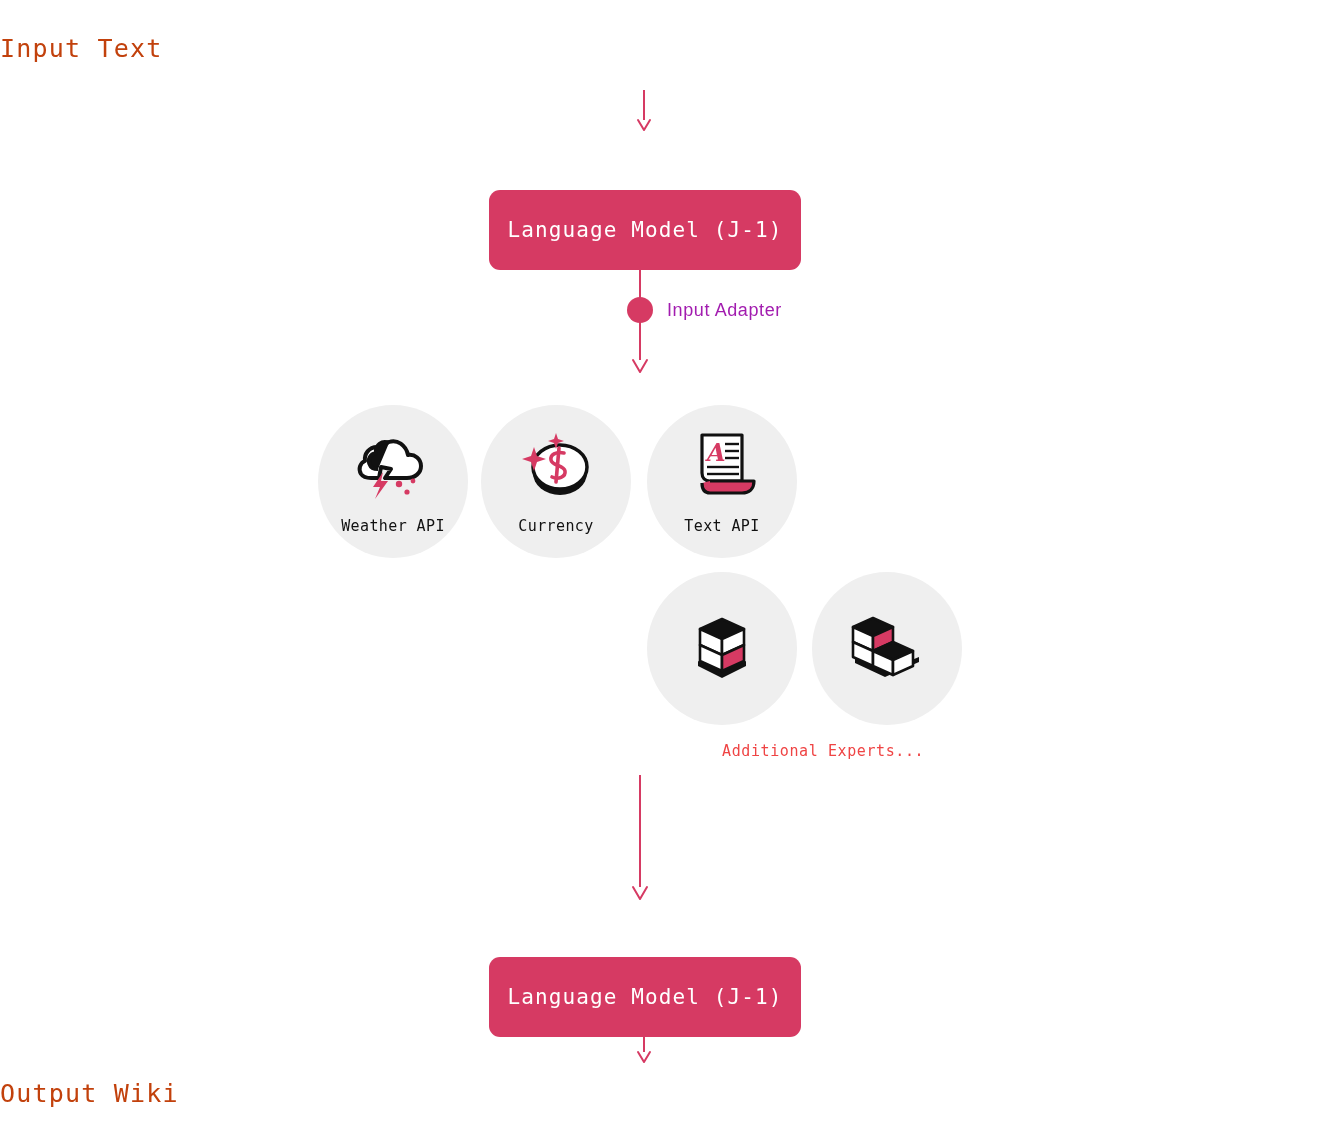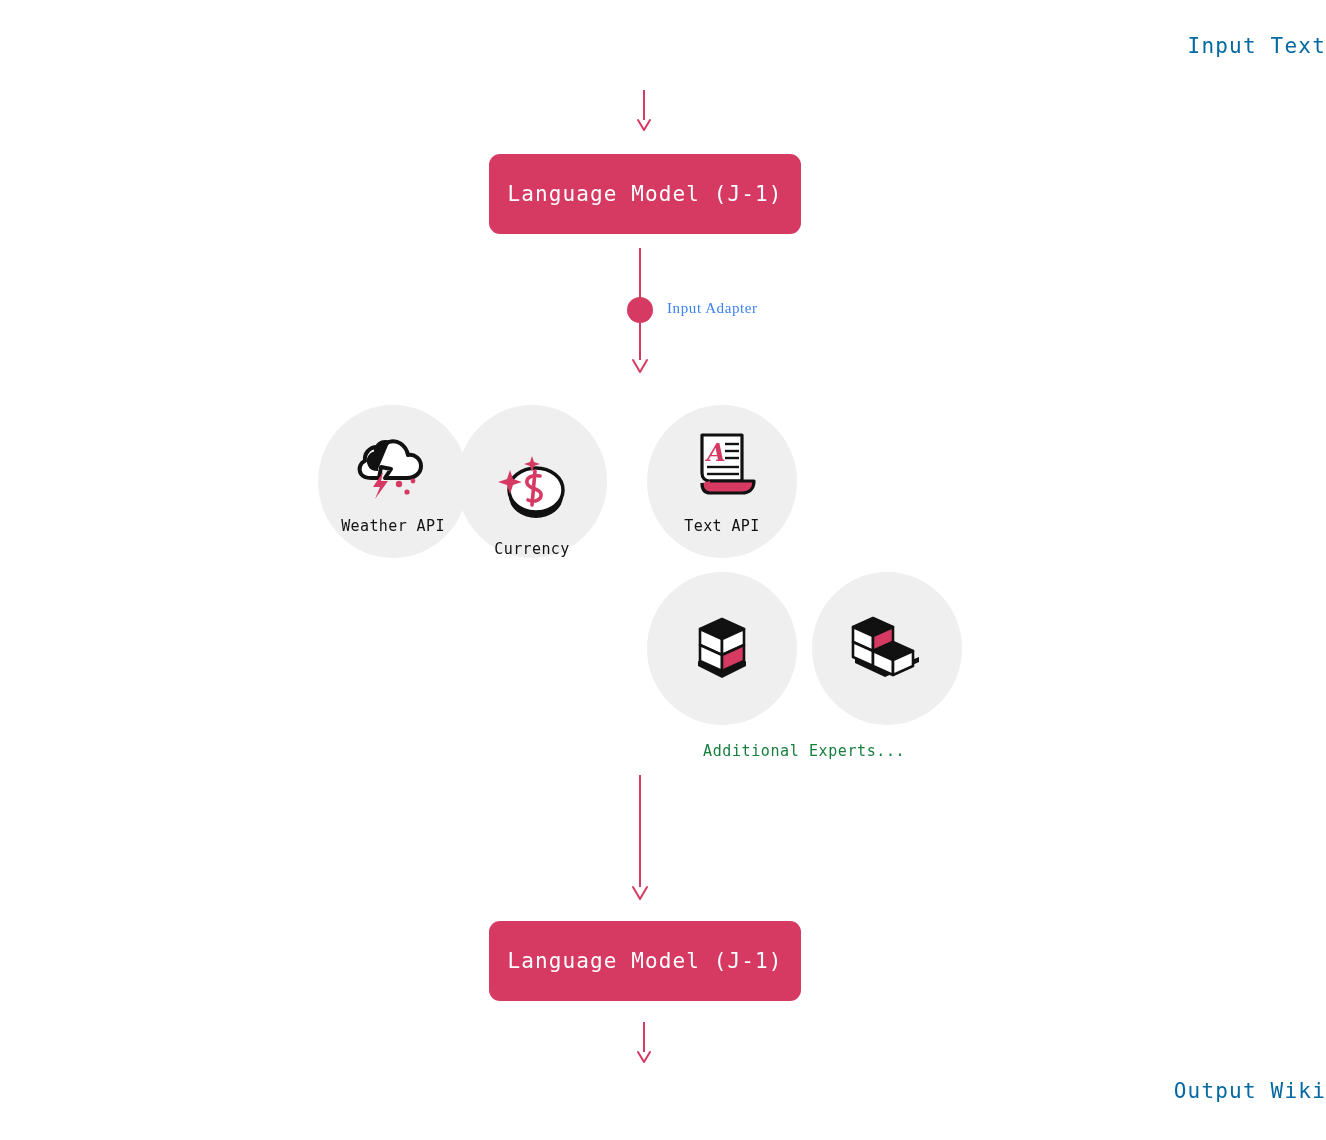--- a/index.html
+++ b/index.html
@@ -17,64 +17,65 @@
   }
   .stage {
     position: absolute;
     inset: 0;
   }
 
   
   .endpoint-label {
     position: absolute;
     width: 100%;
-    text-align: right;
-    font-size: 21px;
+    text-align: left;
+    font-size: 25px;
     letter-spacing: 1.2px;
-    color: #0369a1;
+    color: #c2410c;
     font-family: "DejaVu Sans Mono", "Liberation Mono", monospace;
   }
   #input-text-label  { top: 34px; }
   #output-text-label { top: 1079px; }
 
   
   .model-box {
     position: absolute;
     left: 489px;
     width: 312px;
     height: 80px;
     border-radius: 11px;
     background: #d63a63;
     display: flex;
     align-items: center;
     justify-content: center;
     color: #ffffff;
     font-size: 21px;
     letter-spacing: 1.1px;
     font-family: "DejaVu Sans Mono", "Liberation Mono", monospace;
+    margin-top: 36px;
   }
   #model-box-top    { top: 154px; }
   #model-box-bottom { top: 921px; }
 
   
   .connector { position: absolute; }
 
   #arrow-input        { left: 614px; top: 90px;  }
   #connector-adapter  { left: 614px; top: 248px; }
   #connector-experts  { left: 610px; top: 775px; }
   #arrow-output       { left: 614px; top: 1022px;}
 
   .adapter-label {
     position: absolute;
     left: 667px;
     top: 300px;
-    font-size: 15px;
+    font-size: 18px;
     letter-spacing: 0.6px;
-    color: #3b82f6;
-    font-family: Liberation Serif, serif;
+    color: #a21caf;
+    font-family: Liberation Sans, sans-serif;
     white-space: nowrap;
   }
 
   
   .expert {
     position: absolute;
     width: 150px;
     height: 153px;
     border-radius: 50%;
     background: #efefef;
@@ -94,25 +95,25 @@
     letter-spacing: 0.4px;
     color: #111111;
     font-family: "DejaVu Sans Mono", "Liberation Mono", monospace;
     white-space: nowrap;
     margin-top: 14px;
   }
   .expert.unlabeled .glyph { margin-bottom: 0; }
 
   .additional-experts-label {
     position: absolute;
-    left: 703px;
+    left: 722px;
     top: 742px;
     font-size: 15px;
     letter-spacing: 0.6px;
-    color: #15803d;
+    color: #ef4444;
     font-family: "DejaVu Sans Mono", "Liberation Mono", monospace;
     white-space: nowrap;
   }
 </style>
 </head>
 <body>
 
 <div class="stage">
 
   <div class="endpoint-label" id="input-text-label">Input Text</div>
@@ -138,21 +139,21 @@
                C51 16 42 10 34 13 C30 14 27 16 25 19 Z" fill="#ffffff" stroke="#111111" stroke-width="4" stroke-linejoin="round"></path>
       <path d="M34 14 C27 11 20 16 21 24 C15 25 12 31 15 36 C16 39 20 40 23 40" fill="#111111" stroke="#111111" stroke-width="4" stroke-linejoin="round"></path>
       <path d="M28 43 L18 58 L25 58 L20 70 L33 52 L26 52 Z" fill="#d63a63"></path>
       <circle cx="44" cy="55" r="3.2" fill="#d63a63"></circle>
       <circle cx="58" cy="52" r="2.4" fill="#d63a63"></circle>
       <circle cx="52" cy="63" r="2.6" fill="#d63a63"></circle>
     </svg>
     <div class="expert-label">Weather API</div>
   </div>
 
-  <div class="expert" style="left:457px; top:405px;justify-content:flex-end;">
+  <div class="expert" style="left:481px; top:405px;">
     <svg class="glyph" viewBox="0 0 76 72">
       <ellipse cx="42" cy="44" rx="27" ry="22" fill="#111111"></ellipse>
       <ellipse cx="42" cy="38" rx="27" ry="22" fill="#ffffff" stroke="#111111" stroke-width="3.5"></ellipse>
       <path d="M46 24 C38 22 32 26 33 31 C34 37 46 36 47 42 C48 48 40 51 34 48" stroke="#d63a63" stroke-width="3.6" fill="none" stroke-linecap="round"></path>
       <line x1="41" y1="19" x2="38" y2="53" stroke="#d63a63" stroke-width="3.6" stroke-linecap="round"></line>
       <path d="M16 18 L19 27 L28 30 L19 33 L16 42 L13 33 L4 30 L13 27 Z" fill="#d63a63"></path>
       <path d="M38 4 L40 10 L46 12 L40 14 L38 20 L36 14 L30 12 L36 10 Z" fill="#d63a63"></path>
     </svg>
     <div class="expert-label">Currency</div>
   </div>

